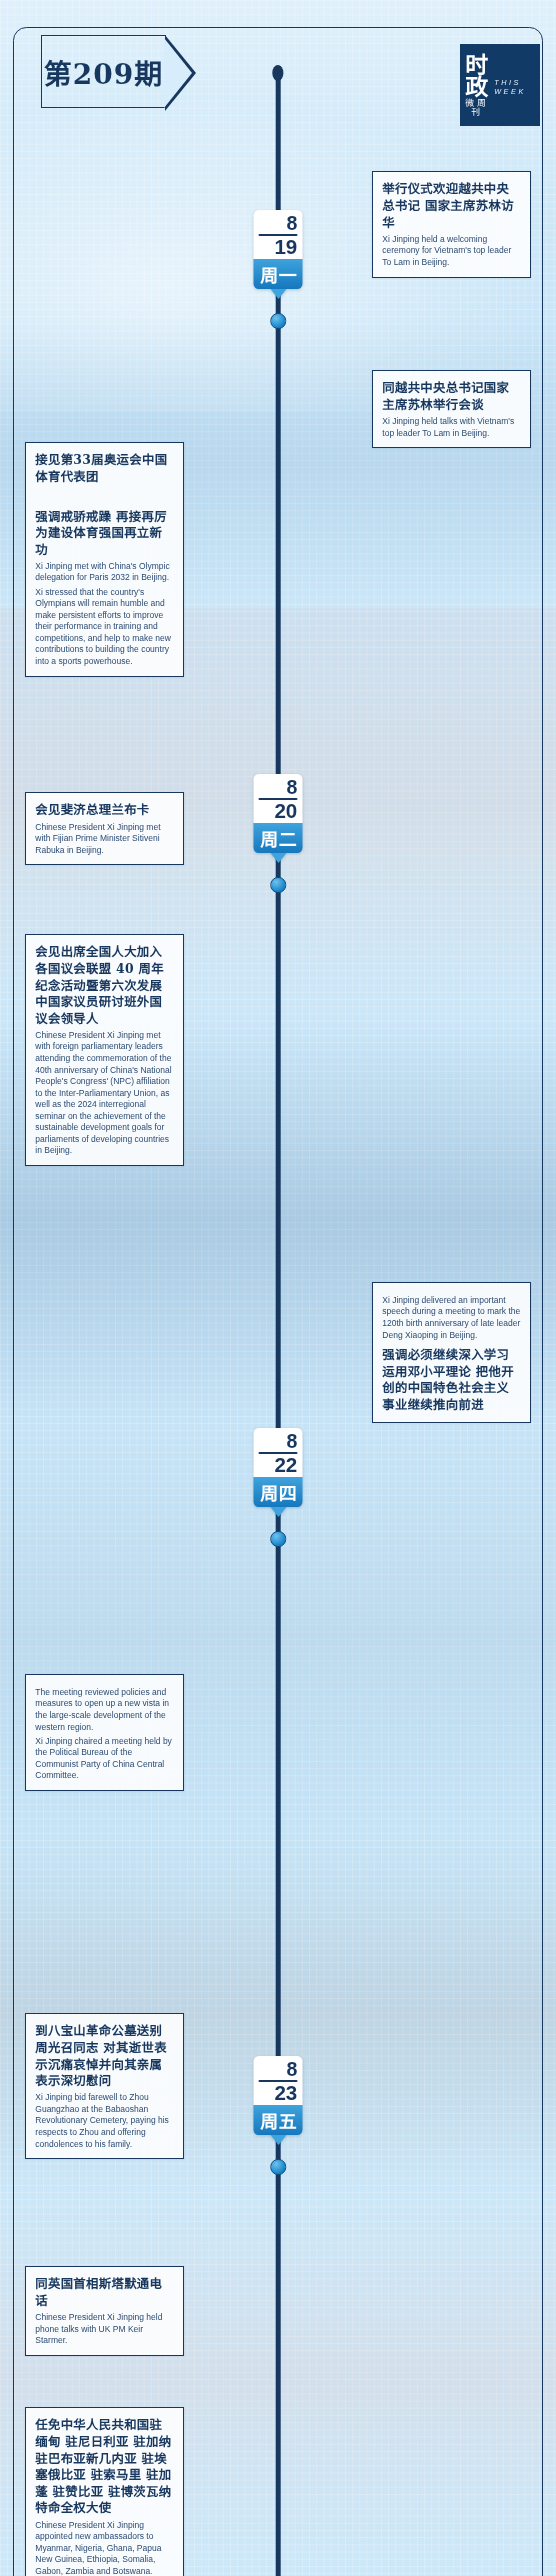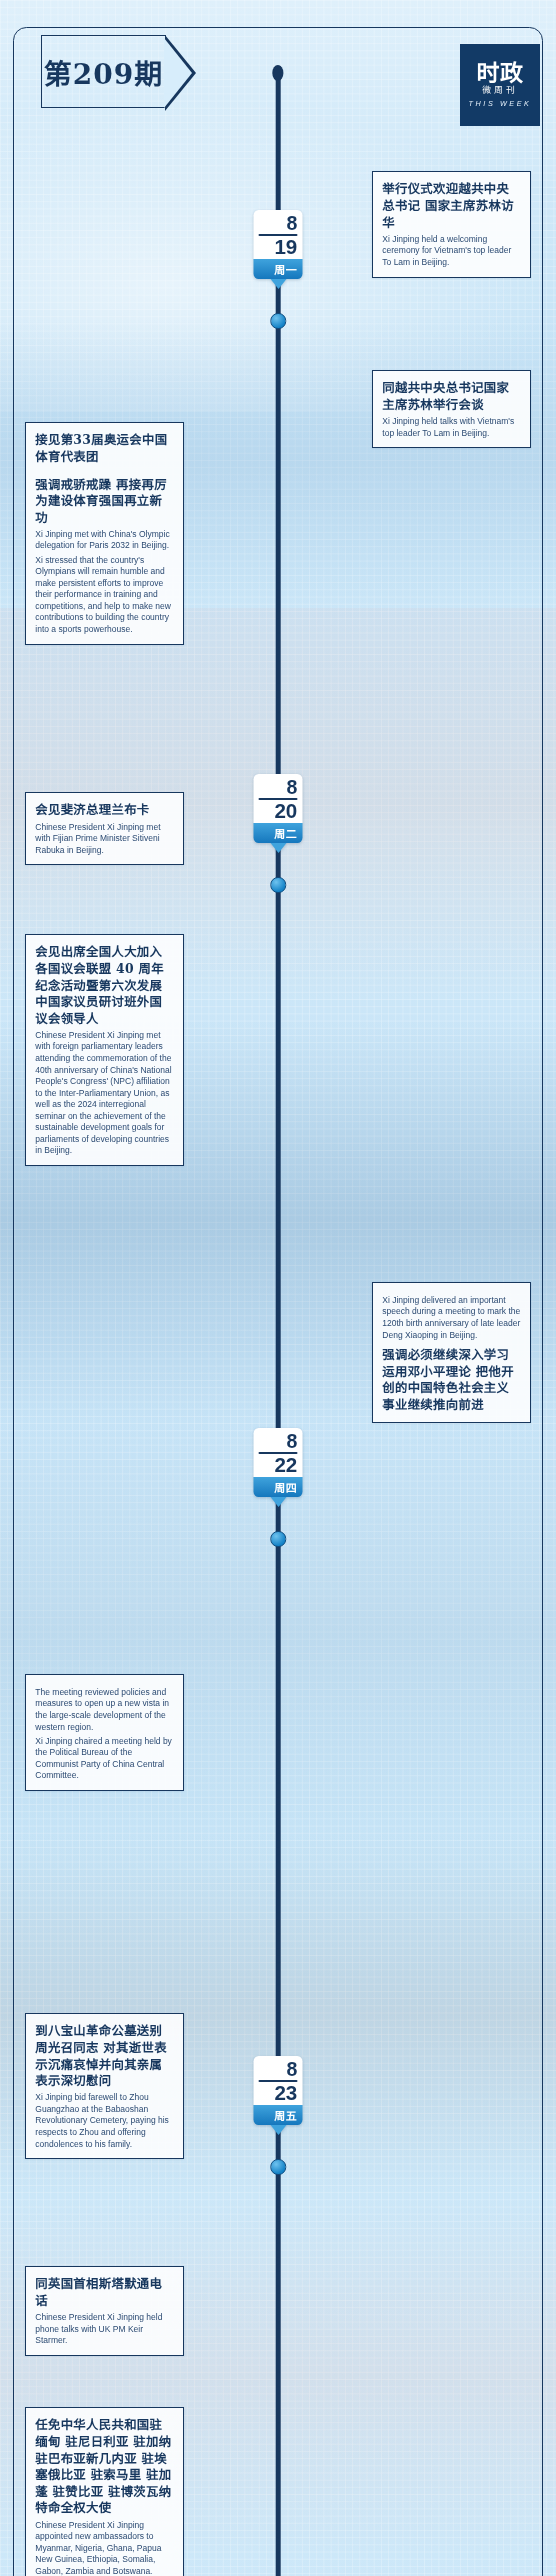--- a/index.html
+++ b/index.html
@@ -56,21 +56,21 @@
     border-left:31px solid #17375e; border-top:38px solid transparent; border-bottom:38px solid transparent;
   }
   #issue-badge:before{
     content:""; position:absolute; right:-27px; top:1.5px; z-index:1;
     border-left:28px solid #d7edfb; border-top:35px solid transparent; border-bottom:35px solid transparent;
   }
   #issue-text{ position:relative; z-index:2; font-size:28px; font-weight:bold; letter-spacing:1px;
     color:#17375e; font-family:"DejaVu Serif","Liberation Serif",serif; white-space:nowrap; }
 
   #logo-box{ position:absolute; right:32px; top:44px; width:80px; height:82px;
-    background:#123a66; display:flex; flex-direction:column; align-items:center; justify-content:center; }
+    background:#123a66; display:flex; align-items:center; justify-content:center; }
   #logo-cn{ color:#fff; font-size:23px; font-weight:bold; line-height:.95; letter-spacing:0.5px;
     font-family:"DejaVu Serif","Liberation Serif",serif; text-align:center; }
   #logo-cn .sub{ font-size:8.8px; display:block; letter-spacing:3.1px; margin-top:1.5px; font-weight:normal; }
   #logo-en{ color:#e6f1fb; font-size:7.2px; letter-spacing:2.6px; margin-top:4.6px;
     font-family:"Liberation Sans",sans-serif; font-style:italic; }
 
   
   #timeline{ position:absolute; left:50%; top:66px; width:4.6px; height:2865px;
     transform:translateX(-50%); background:#17375e; z-index:3; }
   #tl-cap{ position:absolute; left:50%; top:65px; width:11.3px; height:15.5px;
@@ -84,37 +84,37 @@
   
   .date-badge{ position:absolute; left:50%; transform:translateX(-50%);
     width:49px; z-index:8; filter:drop-shadow(0 1px 1.5px rgba(20,60,100,.25)); }
   .db-top{ background:#ffffff; border-radius:5.2px 5.2px 0 0; padding:4.1px 5.2px 3.1px 5.2px; text-align:right; }
   .db-month{ font-size:19.6px; font-weight:bold; line-height:.92; color:#17375e;
      font-family:"Liberation Sans",sans-serif; }
   .db-rule{ height:2.1px; background:#17375e; margin:1.5px 0 1px 0; border-radius:1px; }
   .db-day{ font-size:20.6px; font-weight:bold; line-height:.95; color:#17375e;
      font-family:"Liberation Sans",sans-serif; }
   .db-week{ background:linear-gradient(180deg,#3fa3dd,#1577bd); border-radius:0 0 5.2px 5.2px;
-    color:#fff; font-size:11px; font-weight:bold; text-align:right; padding:1.5px 5.2px 2.6px 5.2px;
+    color:#fff; font-size:18px; font-weight:bold; text-align:right; padding:1.5px 5.2px 2.6px 5.2px;
     font-family:"DejaVu Sans","Liberation Sans",sans-serif; letter-spacing:0.5px; }
   .db-point{ position:absolute; left:50%; transform:translateX(-50%); bottom:-9.8px;
     width:0;height:0; border-left:8.8px solid transparent; border-right:8.8px solid transparent;
     border-top:10.8px solid #3fa3dd; }
 
   
   .card{ position:absolute; background:rgba(252,253,254,.93);
     border:1px solid #17375e; padding:9.3px 9.3px 8.2px 9.3px; z-index:6;
     box-shadow:0 0.5px 2.1px rgba(30,70,110,.15); }
   .card.left{ left:25px; width:159px; }
   .card.right{ right:25px; width:159px; }
   .c-cn{ font-family:"DejaVu Serif","Liberation Serif",serif; font-weight:bold;
     font-size:12.4px; line-height:1.34; color:#17375e; letter-spacing:0.3px; }
   .c-en{ font-family:"Liberation Sans",sans-serif; font-size:8.5px; line-height:1.36;
     color:#2b4a72; margin-top:2.6px; }
-  .c-cn + .c-cn{ margin-top:11px; }
+  .c-cn + .c-cn{ margin-top:23px; }
   .c-en + .c-cn{ margin-top:6.2px; }
 </style>
 </head>
 <body>
 
 <div id="bg">
   <div class="grid"></div>
   <div class="grid2"></div>
   <div class="wash w1"></div>
   <div class="wash w2"></div>
@@ -190,21 +190,21 @@
 <div class="card right" style="top:171px">
   <div class="c-cn">举行仪式欢迎越共中央总书记 国家主席苏林访华</div>
   <div class="c-en">Xi Jinping held a welcoming ceremony for Vietnam's top leader To Lam in Beijing.</div>
 </div>
 
 <div class="card right" style="top:370px">
   <div class="c-cn">同越共中央总书记国家主席苏林举行会谈</div>
   <div class="c-en">Xi Jinping held talks with Vietnam's top leader To Lam in Beijing.</div>
 </div>
 
-<div class="card left" style="top:422px">
+<div class="card left" style="top:442px">
   <div class="c-cn">接见第33届奥运会中国体育代表团</div>
   <div class="c-cn">强调戒骄戒躁 再接再厉为建设体育强国再立新功</div>
   <div class="c-en">Xi Jinping met with China's Olympic delegation for Paris 2032 in Beijing.</div>
   <div class="c-en">Xi stressed that the country's Olympians will remain humble and make persistent efforts to improve their performance in training and competitions, and help to make new contributions to building the country into a sports powerhouse.</div>
 </div>
 
 <div class="card left" style="top:792px">
   <div class="c-cn">会见斐济总理兰布卡</div>
   <div class="c-en">Chinese President Xi Jinping met with Fijian Prime Minister Sitiveni Rabuka in Beijing.</div>
 </div>

